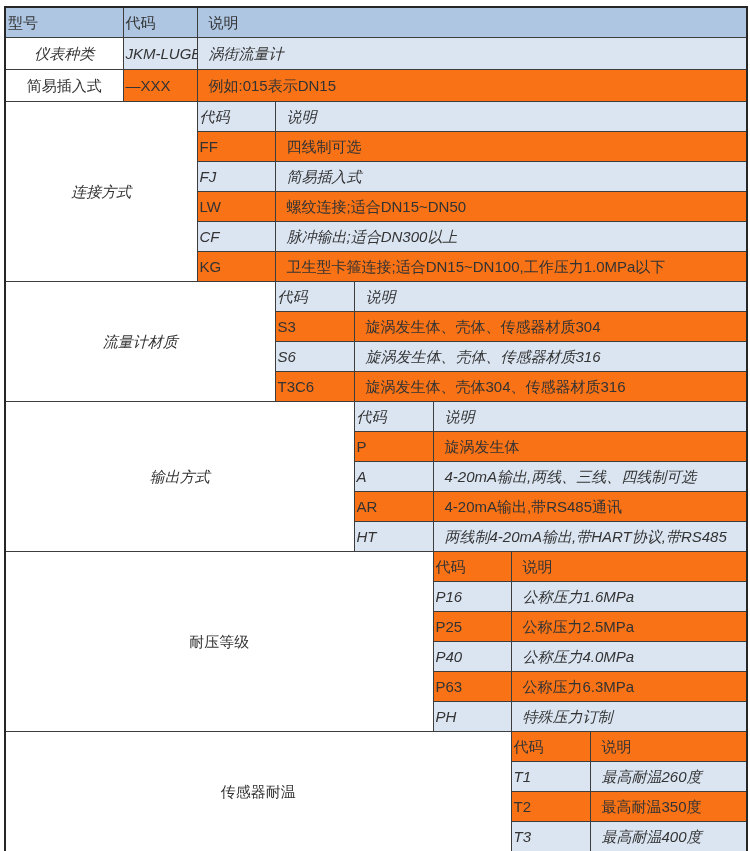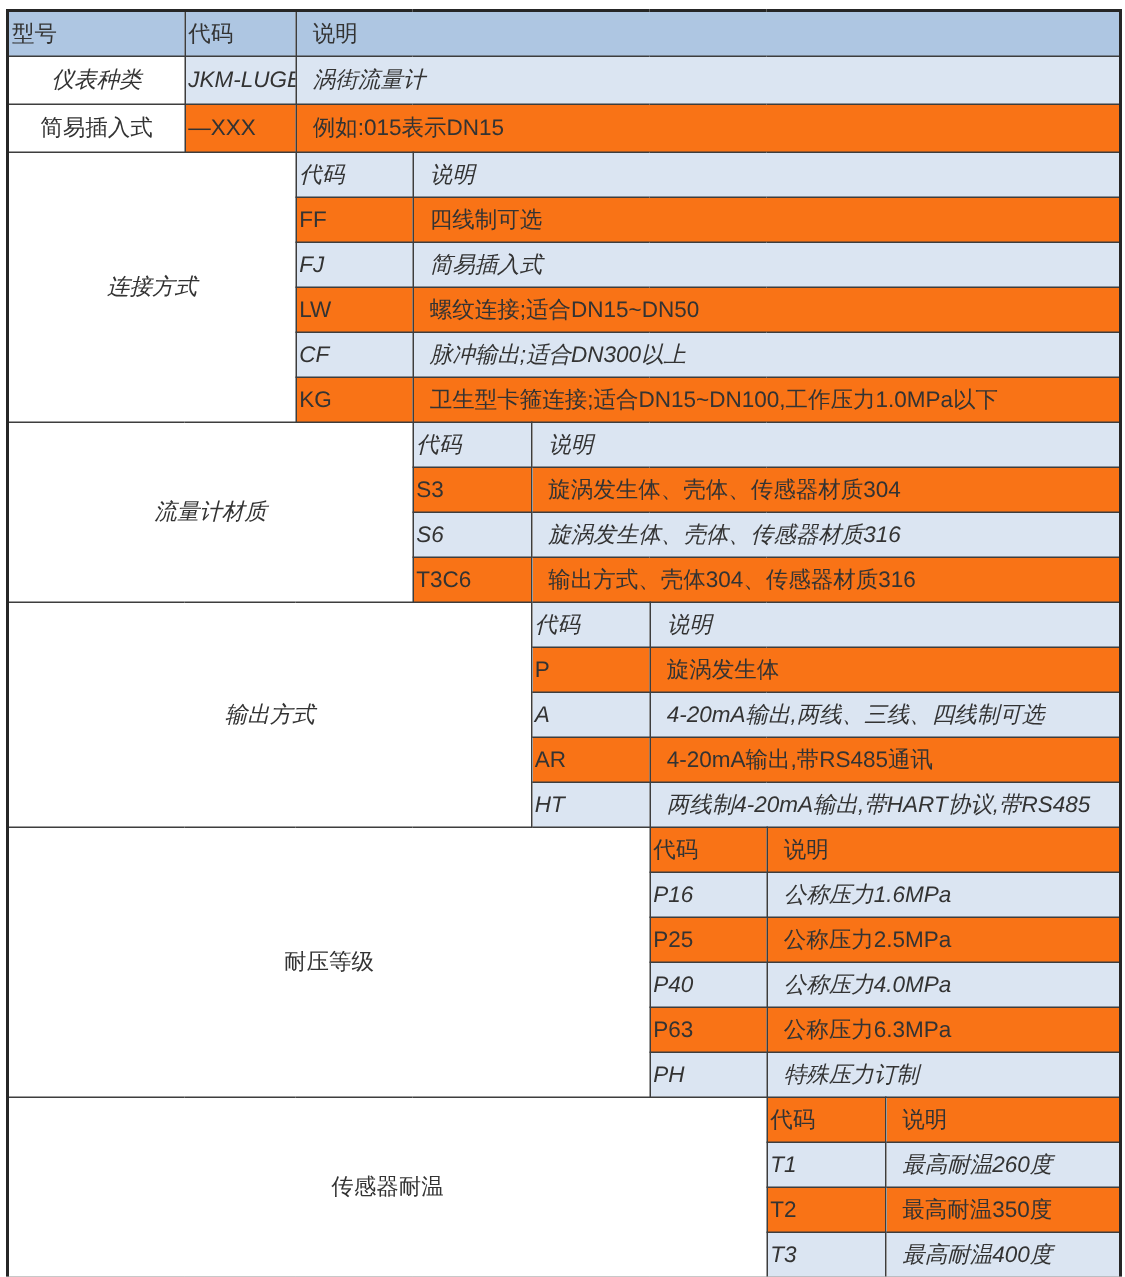--- a/index.html
+++ b/index.html
@@ -99,21 +99,21 @@
   <tr class="w">
     <td class="c">S3</td>
     <td class="l" colspan="4">旋涡发生体、壳体、传感器材质304</td>
   </tr>
   <tr class="b">
     <td class="c">S6</td>
     <td class="l" colspan="4">旋涡发生体、壳体、传感器材质316</td>
   </tr>
   <tr class="w">
     <td class="c">T3C6</td>
-    <td class="l" colspan="4">输出方式、壳体304、传感器材质316</td>
+    <td class="l" colspan="4">旋涡发生体、壳体304、传感器材质316</td>
   </tr>
 
   <tr class="b">
     <td class="cat" colspan="4" rowspan="5">输出方式</td>
     <td class="c">代码</td>
     <td class="l" colspan="3">说明</td>
   </tr>
   <tr class="w">
     <td class="c">P</td>
     <td class="l" colspan="3">旋涡发生体</td>

